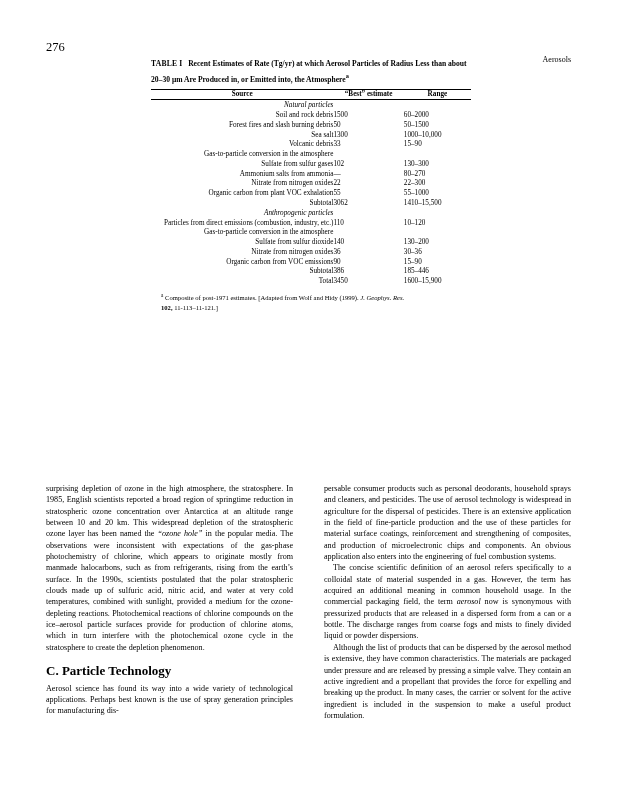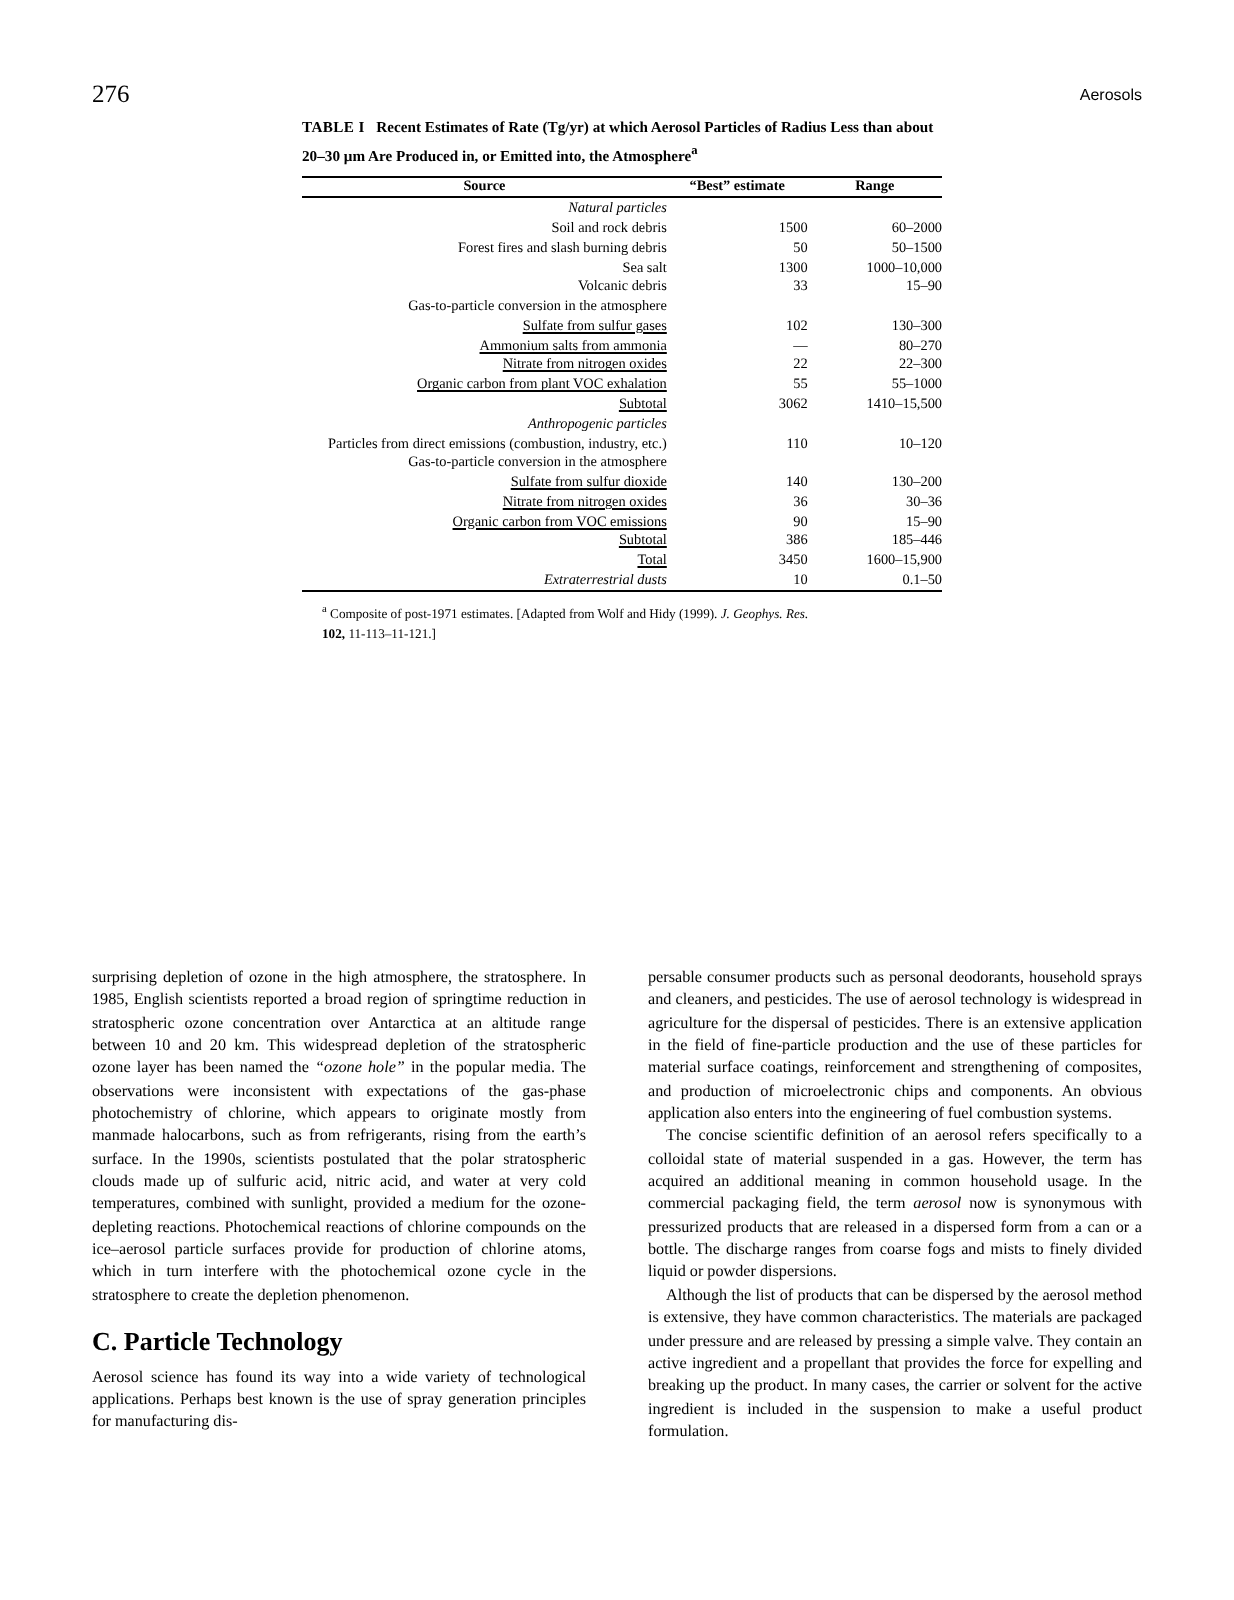--- a/index.html
+++ b/index.html
@@ -33,23 +33,23 @@
   .runhead .folio {
     position: absolute;
     left: 0;
     top: 0;
     font-size: 12.5px;
     font-family: "Liberation Serif", serif;
   }
   .runhead .rh-title {
     position: absolute;
     right: 0;
-    top: 3px;
+    top: 15px;
     font-size: 8px;
-    font-family: Liberation Sans, sans-serif;
+    font-family: Liberation Serif, serif;
   }
 
   
   .table-block {
     position: absolute;
     top: 58px;
     left: 151px;
     width: 320px;
   }
   .tbl-caption {
@@ -78,24 +78,24 @@
   .rule-thin-top td { border-top: 0.6px solid #000; }
   .hdr td {
     text-align: center;
     font-weight: bold;
     font-size: 7.2px;
     padding: 2.5px 0 2.5px 0;
   }
   .col-src { width: 57%; text-align: right; }
   .col-best { width: 22%; text-align: center; }
   .col-range { width: 21%; text-align: center; }
-  td.num { text-align: right; }
+  td.num { text-align: left; }
   .ital { font-style: italic; }
   .i1 { padding-left: 8px; }
-  .i2 { padding-left: 17px; text-decoration: underline; }
+  .i2 { padding-left: 17px; }
   .sp-above td { padding-top: 4px; }
   .fn {
     font-size: 6.6px;
     line-height: 9.6px;
     margin-top: 5px;
     padding-left: 10px;
     text-align: left;
     font-family: "Liberation Serif", serif;
   }
   .fn sup { font-size: 5.4px; }
@@ -243,25 +243,20 @@
           <tr class="">
             <td class="col-src i2">Subtotal</td>
             <td class="col-best num">386</td>
             <td class="col-range num">185–446</td>
           </tr>
           <tr class="">
             <td class="col-src i2">Total</td>
             <td class="col-best num">3450</td>
             <td class="col-range num">1600–15,900</td>
           </tr>
-          <tr class="sp-above rule-bottom">
-            <td class="col-src i0 ital">Extraterrestrial dusts</td>
-            <td class="col-best num">10</td>
-            <td class="col-range num">0.1–50</td>
-          </tr>
         </tbody>
     </table>
 
     <div class="fn">
       <sup>a</sup><span> Composite of post-1971 estimates. [Adapted from Wolf and Hidy (1999). </span><em>J. Geophys. Res.</em><br>
       <b>102,</b><span> 11-113–11-121.]</span>
     </div>
   </div>
 
   <div class="cols">

